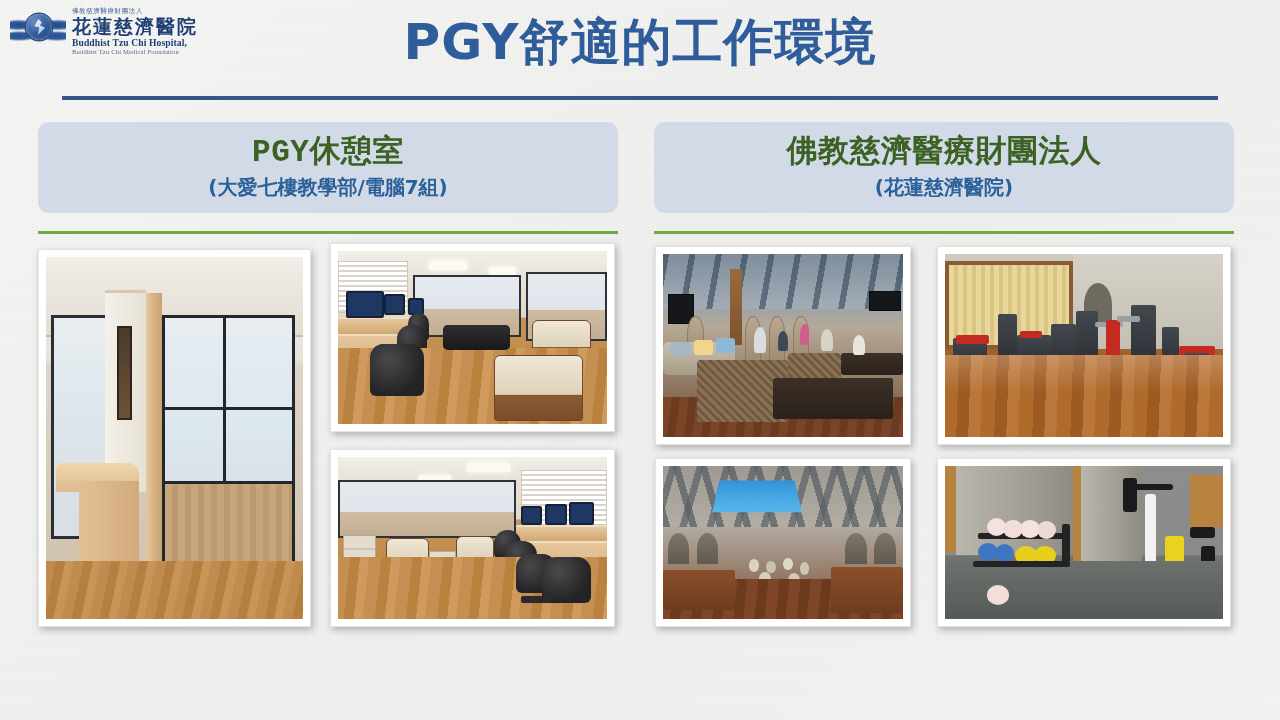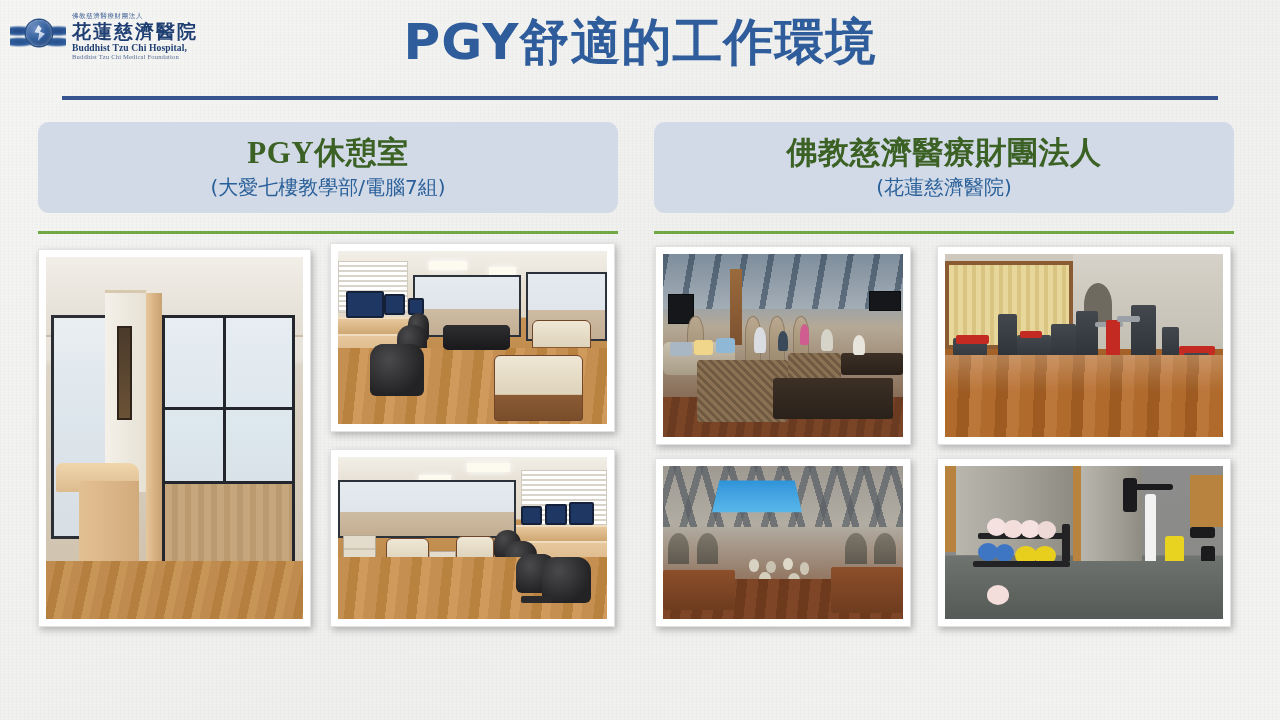--- a/index.html
+++ b/index.html
@@ -24,21 +24,21 @@
       repeating-linear-gradient(90deg, rgba(0,0,0,0.010) 0px, rgba(0,0,0,0.010) 1px, rgba(255,255,255,0) 1px, rgba(255,255,255,0) 4px),
       linear-gradient(135deg, #f5f5f4 0%, #efefee 50%, #f3f3f2 100%);
   }
 
   
   .logo {
     position: absolute;
     left: 10px; top: 8px;
     width: 195px; height: 58px;
     display: flex;
-    align-items: center;
+    align-items: flex-start;
     gap: 6px;
   }
   .logo-mark {
     position: relative;
     width: 56px; height: 46px;
     flex: 0 0 auto;
   }
   .logo-wings {
     position: absolute; left: 0; top: 7px;
     width: 56px; height: 32px;
@@ -110,25 +110,25 @@
     border-radius: 11px;
     padding: 12px 10px 14px;
     text-align: center;
   }
   .panel-title {
     font-size: 31px;
     font-weight: 700;
     color: #3b6124;
     line-height: 1.2;
     letter-spacing: .5px;
-    font-family: Liberation Serif, serif;
+    font-family: Liberation Mono, monospace;
   }
   .panel-subtitle {
     font-size: 20px;
-    font-weight: 400;
+    font-weight: 700;
     color: #2a6099;
     margin-top: 4px;
     line-height: 1.2;
     font-family: "DejaVu Sans", "Liberation Sans", sans-serif;
   }
   .panel-rule {
     height: 3px;
     background: #70a845;
     margin-top: 18px;
   }

